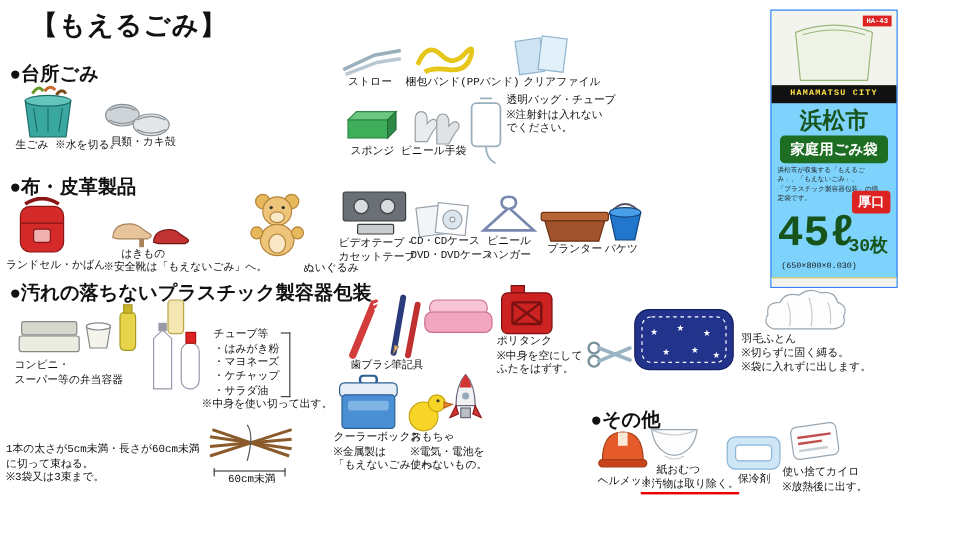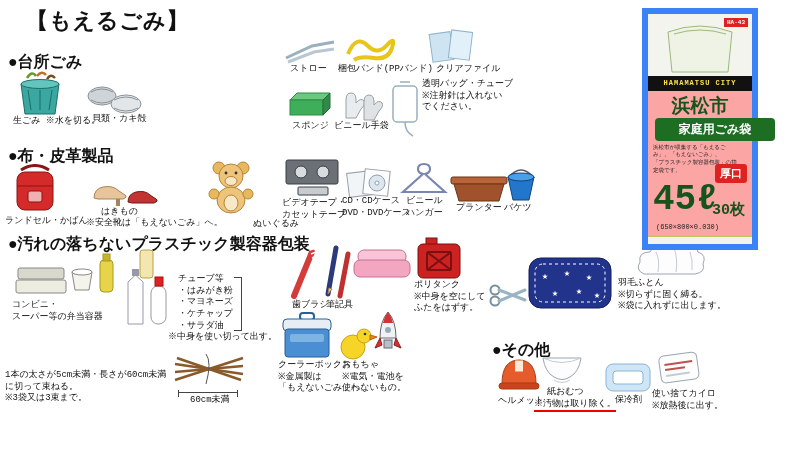--- a/index.html
+++ b/index.html
@@ -8,26 +8,26 @@
   .title{position:absolute;font-size:22px;font-weight:bold;letter-spacing:1px;white-space:nowrap;}
   .heading{position:absolute;font-size:16px;font-weight:bold;white-space:nowrap;}
   .lbl{position:absolute;font-size:9px;line-height:1.3;white-space:pre-line;}
   .icon{position:absolute;line-height:0;}
   .bracket{position:absolute;width:7px;border-top:1px solid #444;border-right:1px solid #444;border-bottom:1px solid #444;}
   .measure{position:absolute;border-top:1px solid #444;height:0;}
   .measure:before,.measure:after{content:"";position:absolute;top:-3px;width:1px;height:7px;background:#444;}
   .measure:before{left:0}.measure:after{right:0}
   .red-underline{border-bottom:2px solid #e00;padding-bottom:1px;}
   
-  .bag{position:absolute;left:642px;top:8px;width:104px;height:230px;border:6px solid #3b82f6;background:#fca5a5;}
+  .bag{position:absolute;left:642px;top:8px;width:104px;height:230px;border:1px solid #3b82f6;background:#7dd3fc;}
   .bag-top{position:absolute;left:0;top:0;width:104px;height:62px;background:#f4f4ee;border-bottom:1px solid #c2c25e;}
   .bag-chip{position:absolute;right:4px;top:4px;background:#d22;color:#fff;font-size:6px;padding:1px 3px;font-weight:bold;}
   .bag-black{position:absolute;left:0;top:62px;width:104px;height:15px;background:#111;color:#ffe14a;font-size:7px;font-weight:bold;text-align:center;line-height:15px;letter-spacing:1px;}
   .bag-city{position:absolute;left:0;top:79px;width:104px;text-align:center;font-size:19px;font-weight:bold;color:#17541c;}
-  .bag-product{position:absolute;left:7px;top:104px;width:90px;background:#1d6e22;color:#fff;font-size:12px;font-weight:bold;text-align:center;border-radius:4px;padding:3px 15px;}
+  .bag-product{position:absolute;left:7px;top:104px;width:90px;background:#1d6e22;color:#fff;font-size:12px;font-weight:bold;text-align:center;border-radius:4px;padding:3px 0;}
   .bag-note{position:absolute;left:5px;top:130px;width:96px;font-size:6px;line-height:1.4;color:#222;white-space:pre-line;transform:scale(.92);transform-origin:0 0;}
   .bag-atsuguchi{position:absolute;right:5px;top:150px;background:#d22;color:#fff;font-size:11px;font-weight:bold;padding:2px 5px;border-radius:3px;}
   .bag-volume{position:absolute;left:5px;top:168px;font-size:36px;font-weight:bold;color:#17541c;line-height:1;}
   .bag-count{position:absolute;left:64px;top:186px;font-size:15px;font-weight:bold;color:#17541c;}
   .bag-size{position:absolute;left:8px;top:209px;font-size:7px;color:#222;}
   .bag-bottom{position:absolute;left:0;bottom:0;width:104px;height:7px;background:#f4f4ee;border-top:1px solid #c2c25e;}
 </style>
 </head>
 <body>
 

